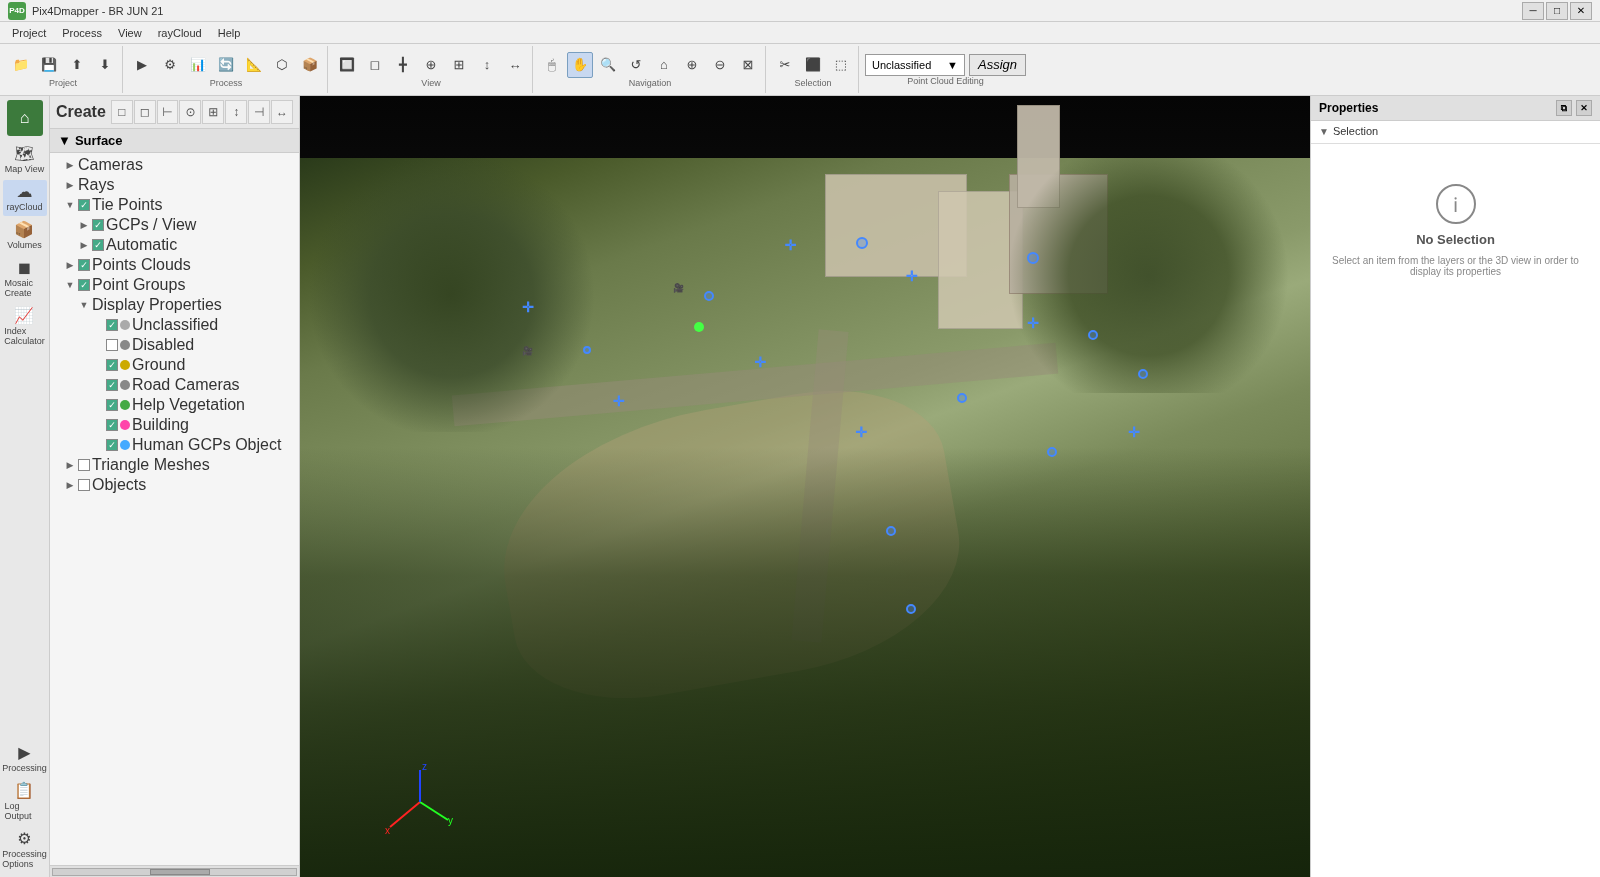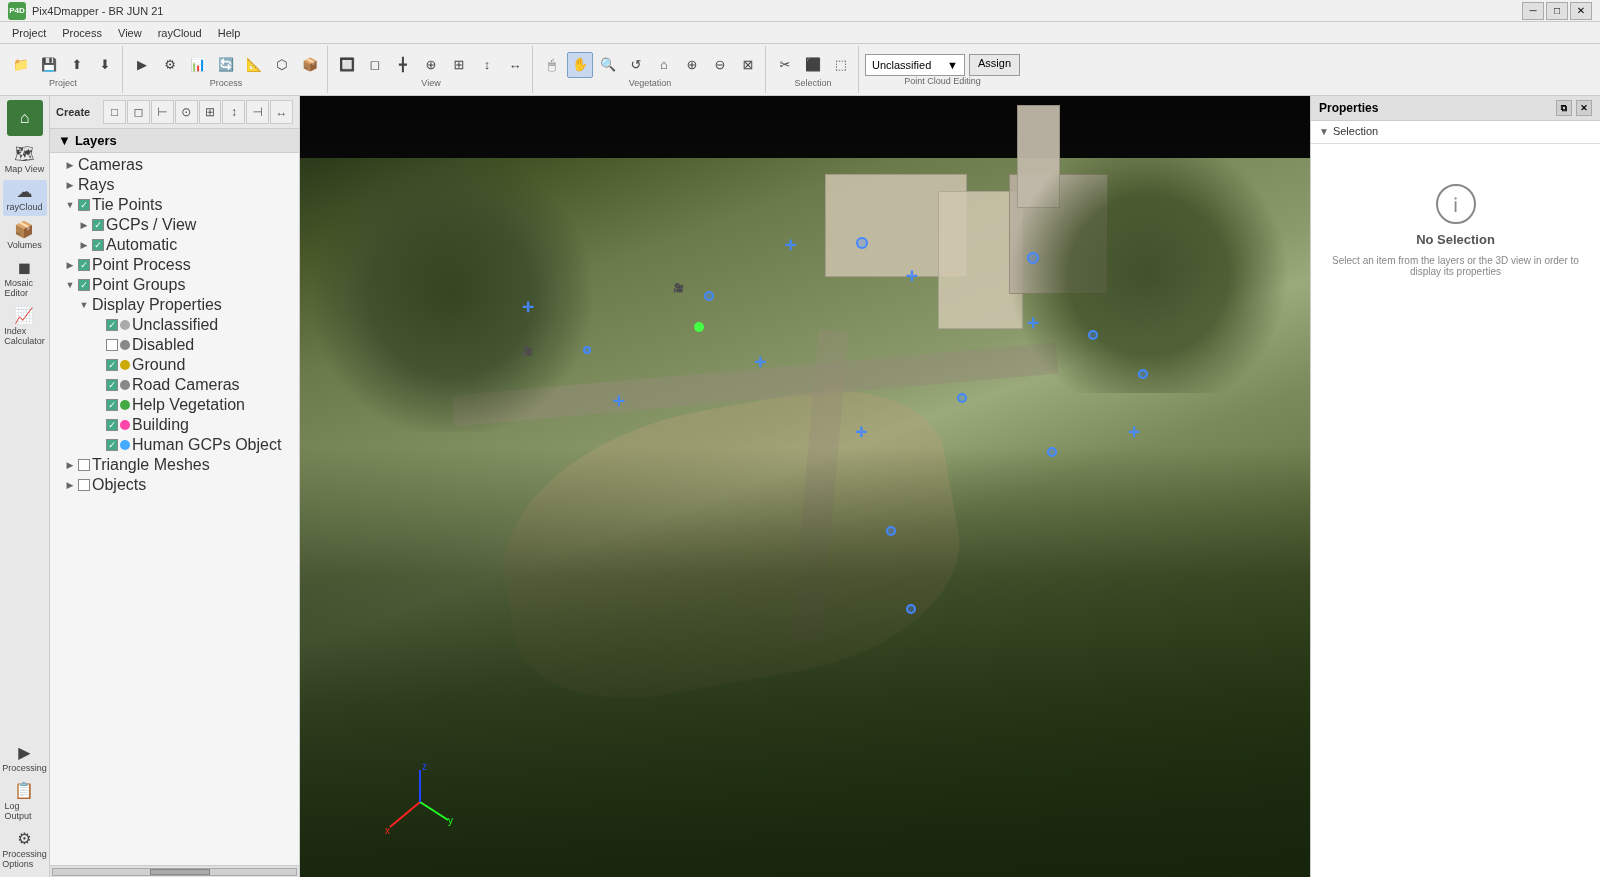--- a/index.html
+++ b/index.html
@@ -77,23 +77,24 @@
       font-size: 11px;
       min-width: 100px;
       height: 22px;
       display: flex; align-items: center; justify-content: space-between;
       cursor: pointer;
     }
     .assign-btn {
       background: #e8e8e8;
       border: 1px solid #999;
       padding: 2px 8px;
-      font-size: 11px;
+      font-size: 13px;
       height: 22px;
       cursor: pointer;
+      font-style: italic;
     }
 
     
     .main-layout {
       display: flex;
       flex: 1;
       overflow: hidden;
     }
 
     
@@ -277,21 +278,21 @@
 
     
     .create-toolbar {
       background: #e8e8e8;
       padding: 4px 6px;
       border-bottom: 1px solid #ccc;
       display: flex;
       align-items: center;
       gap: 1px;
     }
-    .create-label { font-size: 11px; color: #333; font-weight: bold; margin-right: 12px; }
+    .create-label { font-size: 16px; color: #333; font-weight: bold; margin-right: 4px; }
     .create-btn {
       width: 24px; height: 24px;
       background: #f0f0f0;
       border: 1px solid #ccc;
       display: flex; align-items: center; justify-content: center;
       cursor: pointer; font-size: 12px; color: #555;
     }
 
     
     .nav-group-label {
@@ -375,21 +376,21 @@
       <div class="toolbar-btn-group">
         <div class="toolbar-btn">🖱</div>
         <div class="toolbar-btn active">✋</div>
         <div class="toolbar-btn">🔍</div>
         <div class="toolbar-btn">↺</div>
         <div class="toolbar-btn">⌂</div>
         <div class="toolbar-btn">⊕</div>
         <div class="toolbar-btn">⊖</div>
         <div class="toolbar-btn">⊠</div>
       </div>
-      <div class="nav-group-label">Vegetation</div>
+      <div class="nav-group-label">Navigation</div>
     </div>
   </div>
 
   <div class="toolbar-group">
     <div class="toolbar-group-inner">
       <div class="toolbar-btn-group">
         <div class="toolbar-btn">✂</div>
         <div class="toolbar-btn">⬛</div>
         <div class="toolbar-btn">⬚</div>
       </div>
@@ -424,21 +425,21 @@
     <div class="nav-item active">
       <span class="nav-icon">☁</span>
       <span>rayCloud</span>
     </div>
     <div class="nav-item">
       <span class="nav-icon">📦</span>
       <span>Volumes</span>
     </div>
     <div class="nav-item">
       <span class="nav-icon">◼</span>
-      <span>Mosaic Editor</span>
+      <span>Mosaic Create</span>
     </div>
     <div class="nav-item">
       <span class="nav-icon">📈</span>
       <span>Index Calculator</span>
     </div>
 
     <div style="flex:1"></div>
 
     <div class="nav-item">
       <span class="nav-icon">▶</span>
@@ -463,21 +464,21 @@
       <div class="create-btn">⊢</div>
       <div class="create-btn">⊙</div>
       <div class="create-btn">⊞</div>
       <div class="create-btn">↕</div>
       <div class="create-btn">⊣</div>
       <div class="create-btn">↔</div>
     </div>
 
     <div class="layers-header">
       <span>▼</span>
-      <span>Layers</span>
+      <span>Surface</span>
     </div>
 
     <div class="layers-content">
 
       <div class="layer-item layer-indent-1">
         <div class="layer-expander">▶</div>
         <span class="layer-name">Cameras</span>
       </div>
 
       <div class="layer-item layer-indent-1">
@@ -499,21 +500,21 @@
 
       <div class="layer-item layer-indent-2">
         <div class="layer-expander">▶</div>
         <div class="layer-checkbox checked">✓</div>
         <span class="layer-name">Automatic</span>
       </div>
 
       <div class="layer-item layer-indent-1">
         <div class="layer-expander">▶</div>
         <div class="layer-checkbox checked">✓</div>
-        <span class="layer-name">Point Process</span>
+        <span class="layer-name">Points Clouds</span>
       </div>
 
       <div class="layer-item layer-indent-1">
         <div class="layer-expander">▼</div>
         <div class="layer-checkbox checked">✓</div>
         <span class="layer-name">Point Groups</span>
       </div>
 
       <div class="layer-item layer-indent-2">
         <div class="layer-expander">▼</div>

